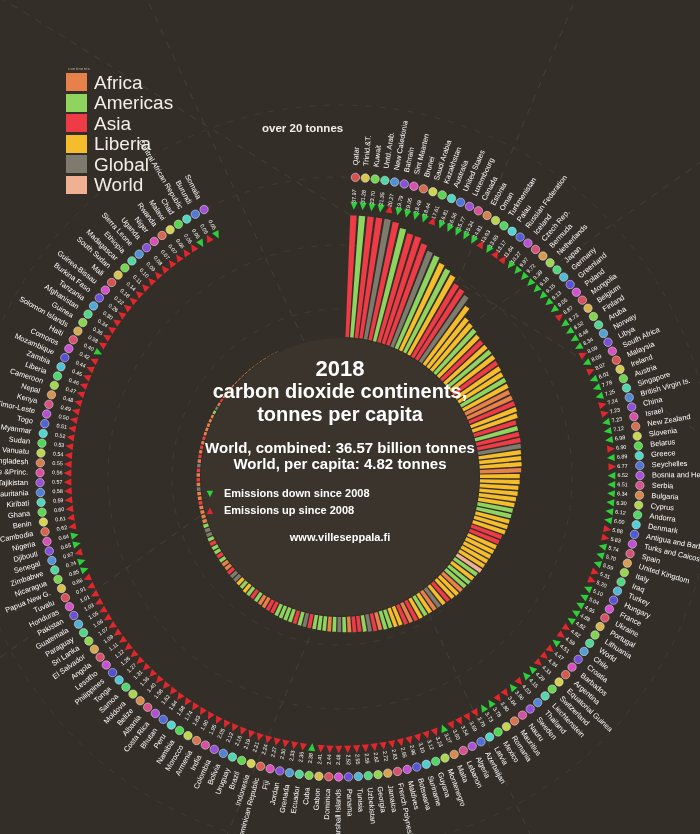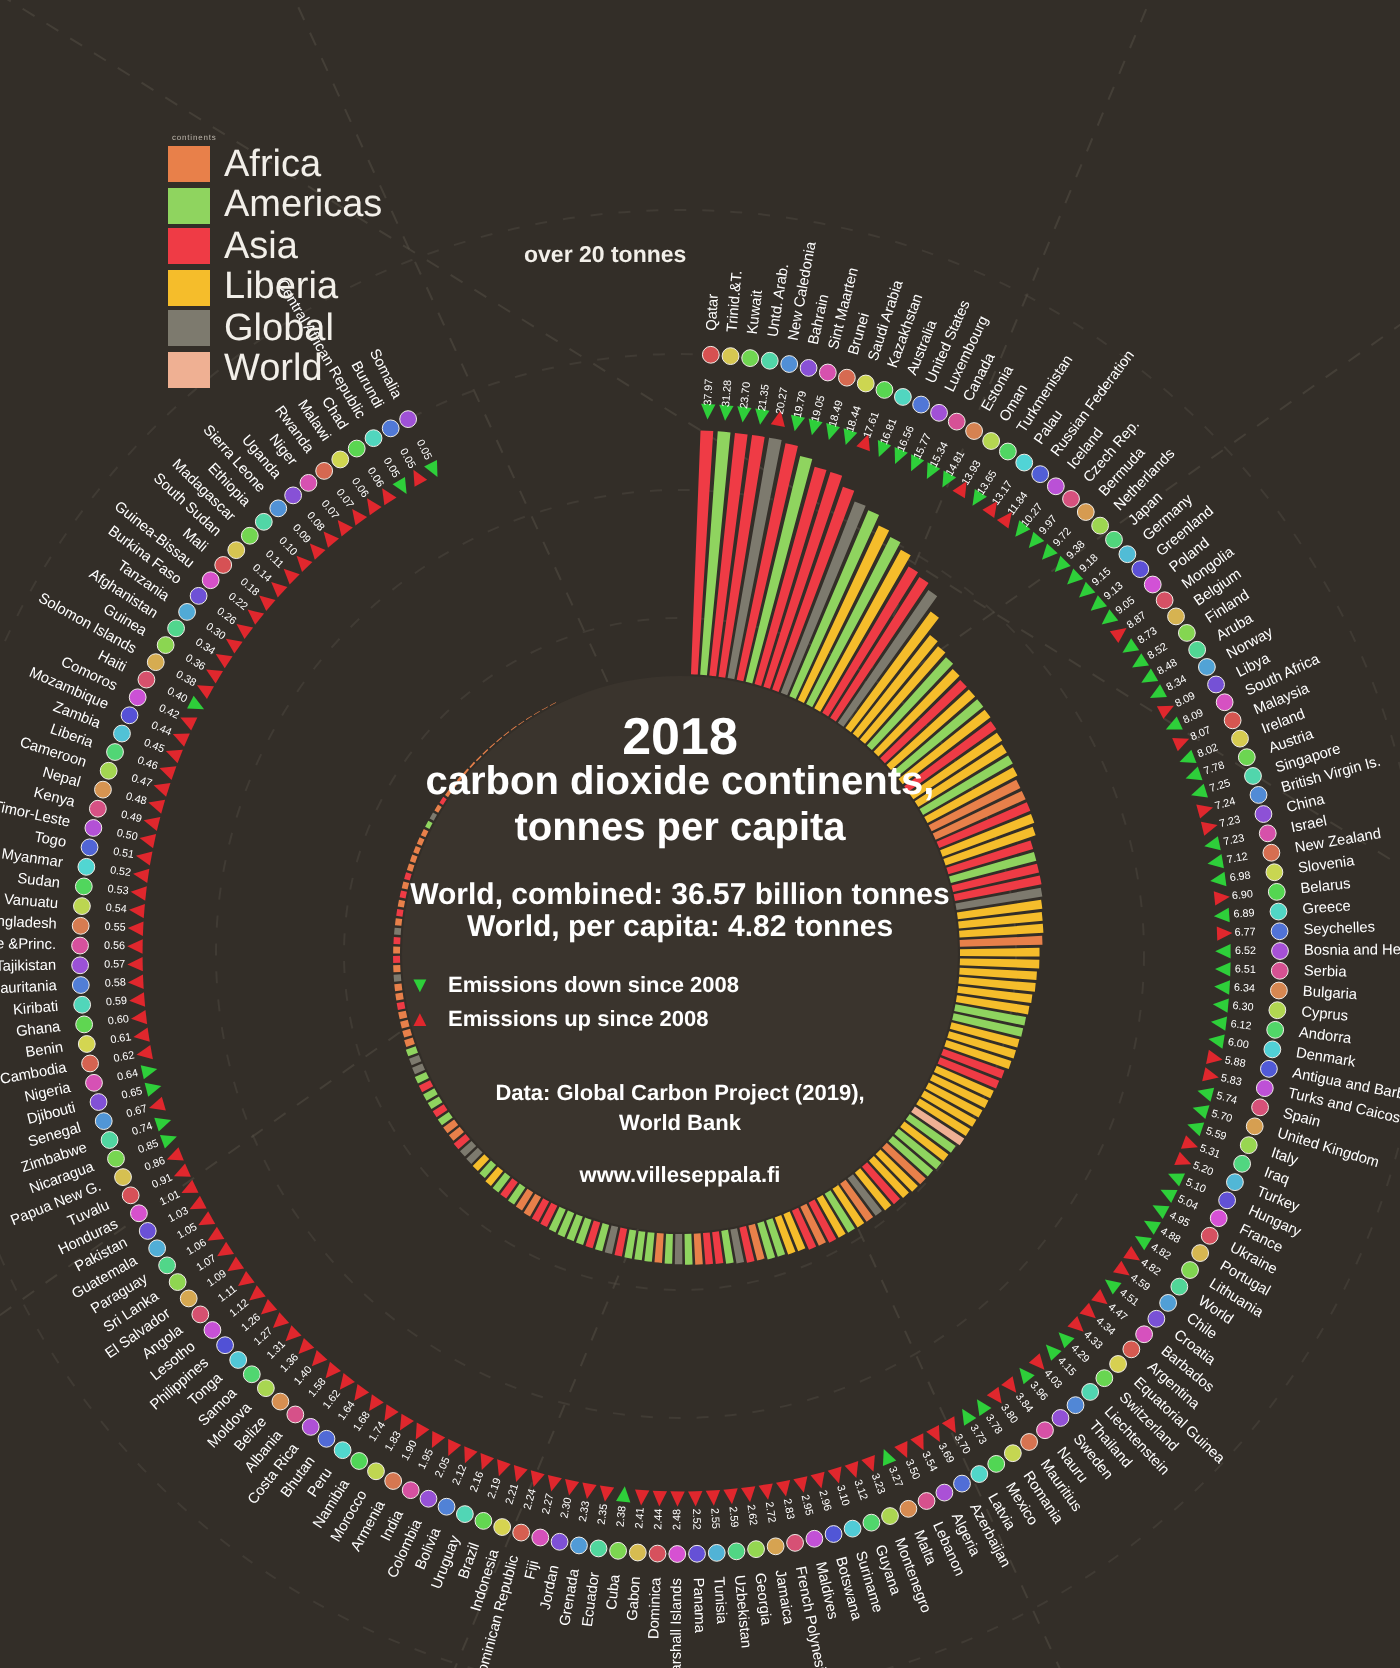--- a/index.html
+++ b/index.html
@@ -6,35 +6,35 @@
   body{
     width:700px;height:834px;overflow:hidden;
     background:#332e28;
     font-family:"Liberation Sans", sans-serif;
     color:#ffffff;
     position:relative;
   }
   #stage{position:absolute;inset:0;}
   svg.layer{position:absolute;left:0;top:0;width:700px;height:834px;}
   
-  #legend{position:absolute;left:84px;top:66px;z-index:40;}
+  #legend{position:absolute;left:66px;top:66px;z-index:40;}
   #legend .micro{
     font-size:4px;letter-spacing:.4px;color:#bdb6ac;margin:0 0 1px 2px;
     text-transform:lowercase;
   }
   #legend .row{display:flex;align-items:center;height:20.5px;}
   #legend .sw{width:21px;height:18px;margin-right:7px;}
   #legend .lbl{font-size:19px;line-height:19px;color:#f2efe9;}
   
   #centre{
     position:absolute;left:170px;top:340px;width:340px;height:275px;
     text-align:center;z-index:45;pointer-events:none;
   }
   #centre .ttl{font-weight:bold;font-size:20px;line-height:23px;margin-top:17px;}
-  #centre .ttl .yr{font-size:26px;}
+  #centre .ttl .yr{font-size:22px;}
   #centre .stats{margin-top:14px;font-weight:bold;font-size:15px;line-height:16px;}
   #centre .keys{margin-top:13px;font-weight:bold;font-size:11px;line-height:17px;}
   #centre .keyrow{display:flex;align-items:center;justify-content:flex-start;padding-left:34px;}
   #centre .keyrow .tri{width:12px;margin-right:8px;font-size:11px;line-height:11px;}
   #centre .src{margin-top:21px;font-weight:bold;font-size:11px;line-height:15px;}
   #centre .pic{margin-top:11px;font-weight:bold;font-size:11px;line-height:15px;}
   .tri-down{color:#2ecf3a;}
   .tri-up{color:#e0272d;}
   
   #over20{
@@ -955,24 +955,20 @@
     <div class="keys">
       <div class="keyrow">
         <span class="tri tri-down">▼</span>
         <span>Emissions down since 2008</span>
       </div>
       <div class="keyrow">
         <span class="tri tri-up">▲</span>
         <span>Emissions up since 2008</span>
       </div>
     </div>
-    <div class="src">
-      <div>Data: Global Carbon Project (2019),</div>
-      <div>World Bank</div>
-    </div>
     <div class="pic">
       <div>www.villeseppala.fi</div>
     </div>
   </div>
 
   <div id="legend">
     <div class="micro">continents</div>
     <div id="legend-rows">
         <div class="row">
           <span class="sw" style="background: rgb(232, 128, 74);"></span>

